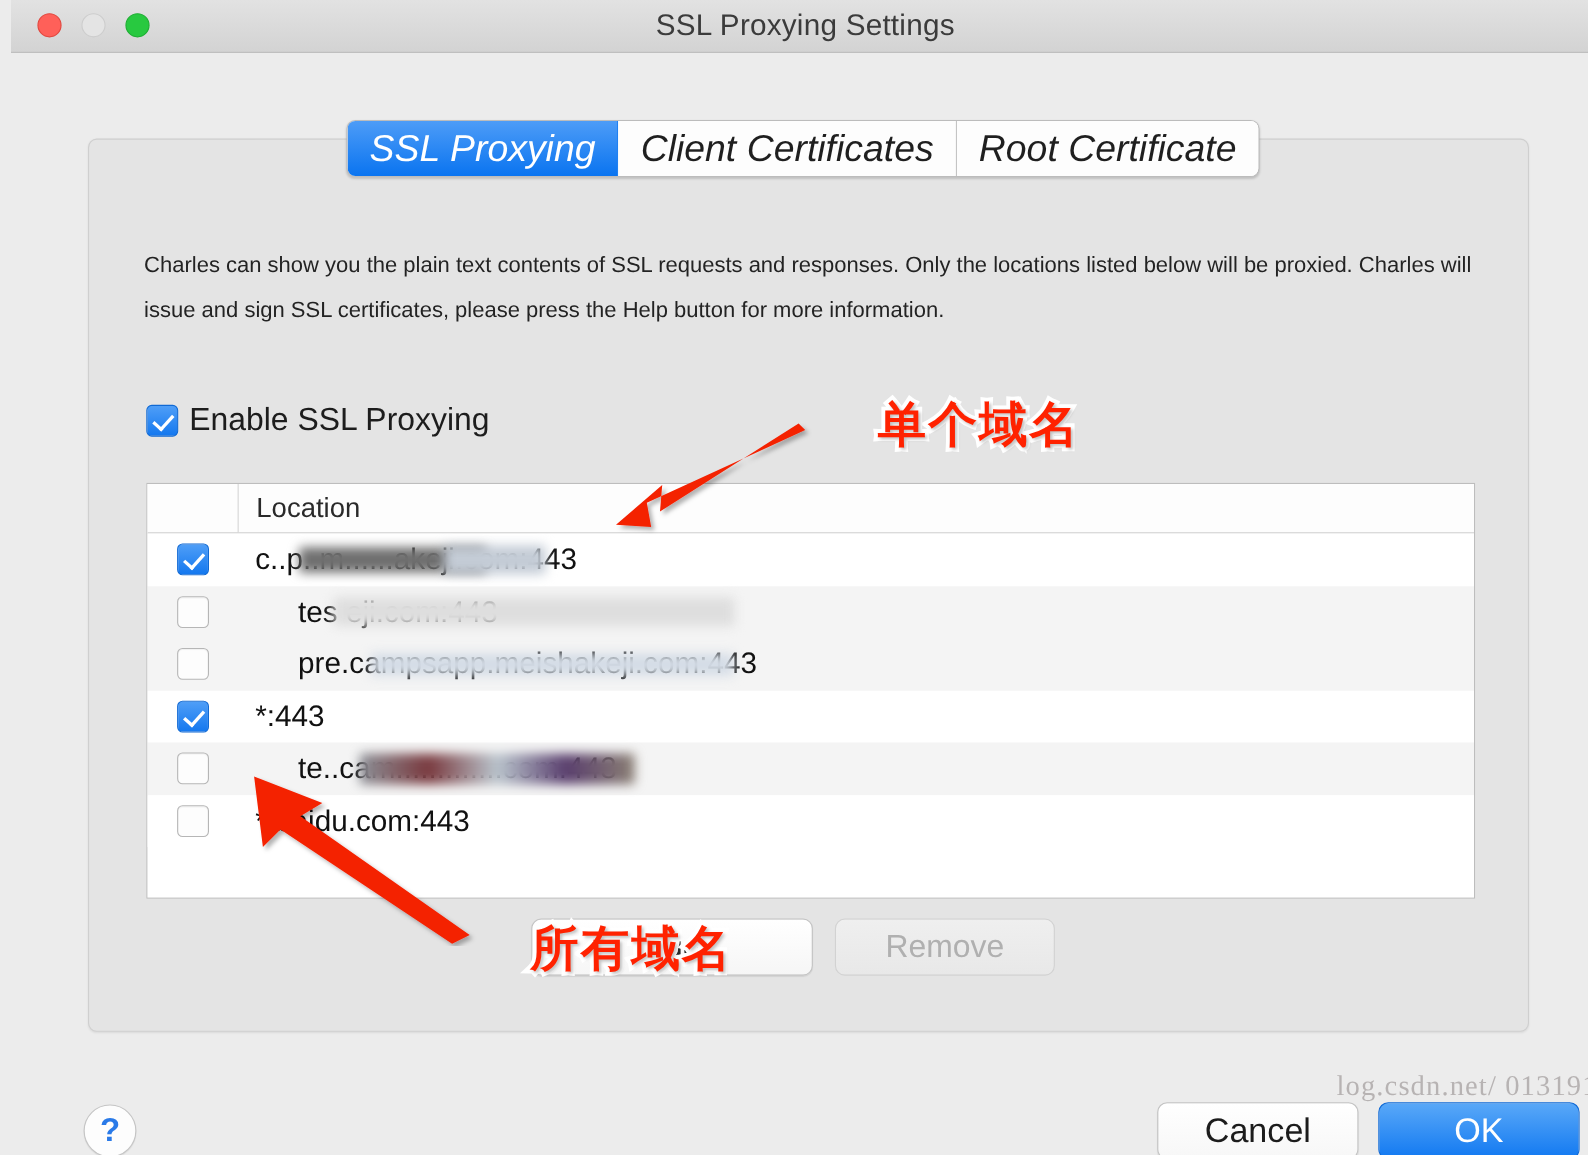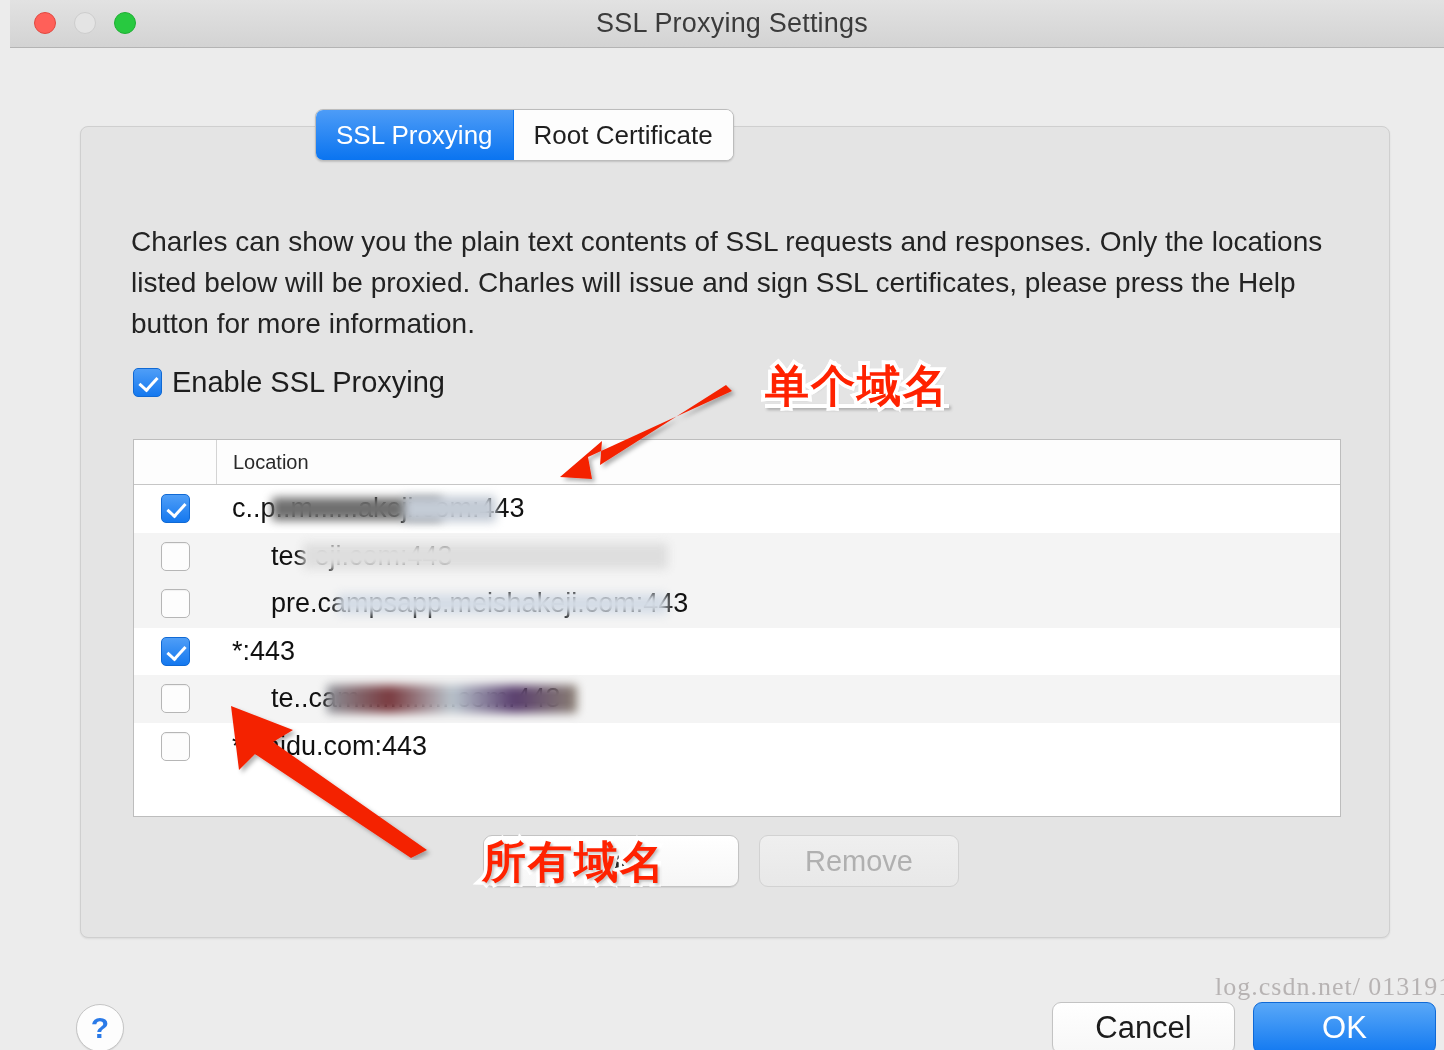--- a/index.html
+++ b/index.html
@@ -50,25 +50,26 @@
     border: 1px solid #bcbcbc;
     border-radius: 8px;
     overflow: hidden;
     background: #fff;
     box-shadow: 0 1px 2px rgba(0,0,0,.16);
     z-index: 5;
   }
   .tab {
     display: flex; align-items: center; justify-content: center;
     padding: 0 20px;
-    font-size: 26px; color: #1f1f1f;
+    font-size: 34px; color: #1f1f1f;
     background: #fdfdfd;
     border-right: 1px solid #c4c4c4;
     cursor: default;
     white-space: nowrap;
+    font-style: italic;
   }
   .tab:last-child { border-right: none; }
   .tab.active {
     background: linear-gradient(#4d9cf7, #0a74f0);
     color: #ffffff;
     border-right-color: #0a74f0;
   }
 
   
   .panel {
@@ -77,21 +78,21 @@
     background: #e4e4e4;
     border: 1px solid #cfcfcf;
     border-radius: 8px;
     box-sizing: border-box;
     box-shadow: 0 1px 2px rgba(0,0,0,.08);
   }
 
   .desc {
     position: absolute; left: 50px; top: 94px;
     width: 1220px;
-    font-size: 28px; line-height: 41px;
+    font-size: 20px; line-height: 41px;
     color: #232323;
   }
 
   
   .enable-row {
     position: absolute; left: 52px; top: 239px;
     display: flex; align-items: center; gap: 10px;
   }
   .cb {
     width: 29px; height: 29px;
@@ -131,21 +132,21 @@
   }
   .thead {
     height: 45px;
     background: #fdfdfd;
     border-bottom: 1px solid #c6c6c6;
     display: flex; align-items: center;
     box-sizing: border-box;
   }
   .th-check { width: 82px; height: 100%; border-right: 1px solid #d4d4d4; }
   .th-loc {
-    flex: 1; font-size: 20px; color: #2a2a2a;
+    flex: 1; font-size: 25px; color: #2a2a2a;
     padding-left: 16px;
   }
   .trow {
     height: 47.5px;
     display: flex; align-items: center;
     box-sizing: border-box;
   }
   .trow.odd  { background: #ffffff; }
   .trow.even { background: #f4f4f4; gap: 39px; }
   .td-check {
@@ -352,26 +353,29 @@
 
   <svg class="anno-arrow" style="left:205px; top:700px; width:240px; height:160px;" viewBox="0 0 240 160">
     <defs>
       <filter id="sh2" x="-30%" y="-30%" width="180%" height="180%">
         <feDropShadow dx="3" dy="3" stdDeviation="2" flood-color="#000" flood-opacity="0.3"></feDropShadow>
       </filter>
     </defs>
     <polygon points="212,150 58,42 78,30 16,6 24,70 40,54 196,158" fill="#f42000" filter="url(#sh2)"></polygon>
   </svg>
 
-  <div class="anno-text" style="left:755px; top:357px;text-decoration:underline;">单个域名</div>
+  <div class="anno-text" style="left:788px; top:357px;">单个域名</div>
   <div class="anno-text" style="left:472px; top:833px;">所有域名</div>
 
   <div class="watermark">log.csdn.net/      013191</div>
 
 <div class="tabbar">
       <div class="tab active">
         <span>SSL Proxying</span>
       </div>
       <div class="tab">
+        <span>Client Certificates</span>
+      </div>
+      <div class="tab">
         <span>Root Certificate</span>
       </div>
     </div>
   </div>
 
 </body></html>

